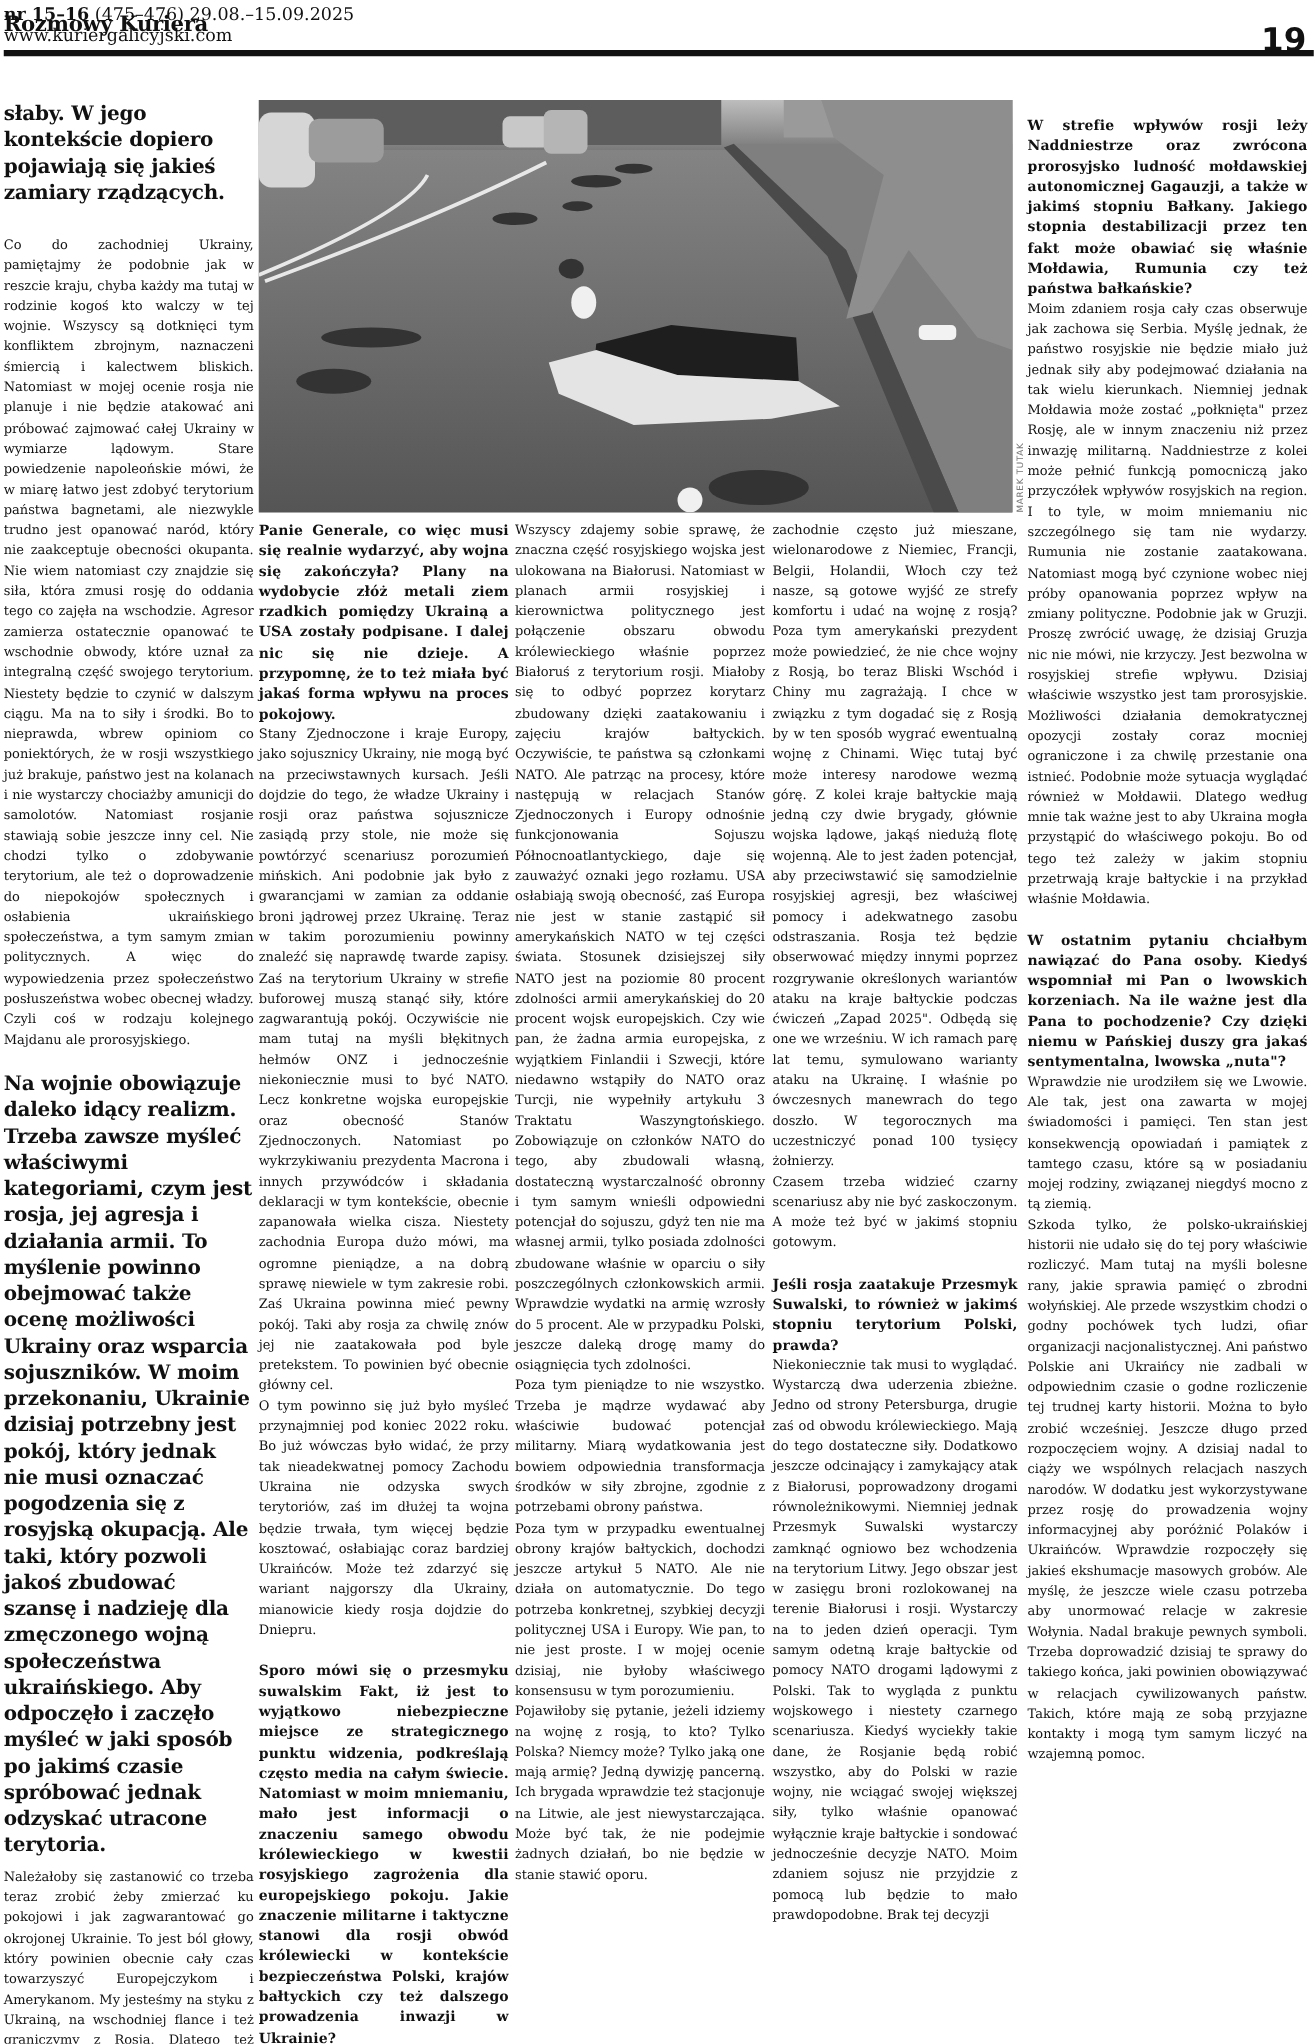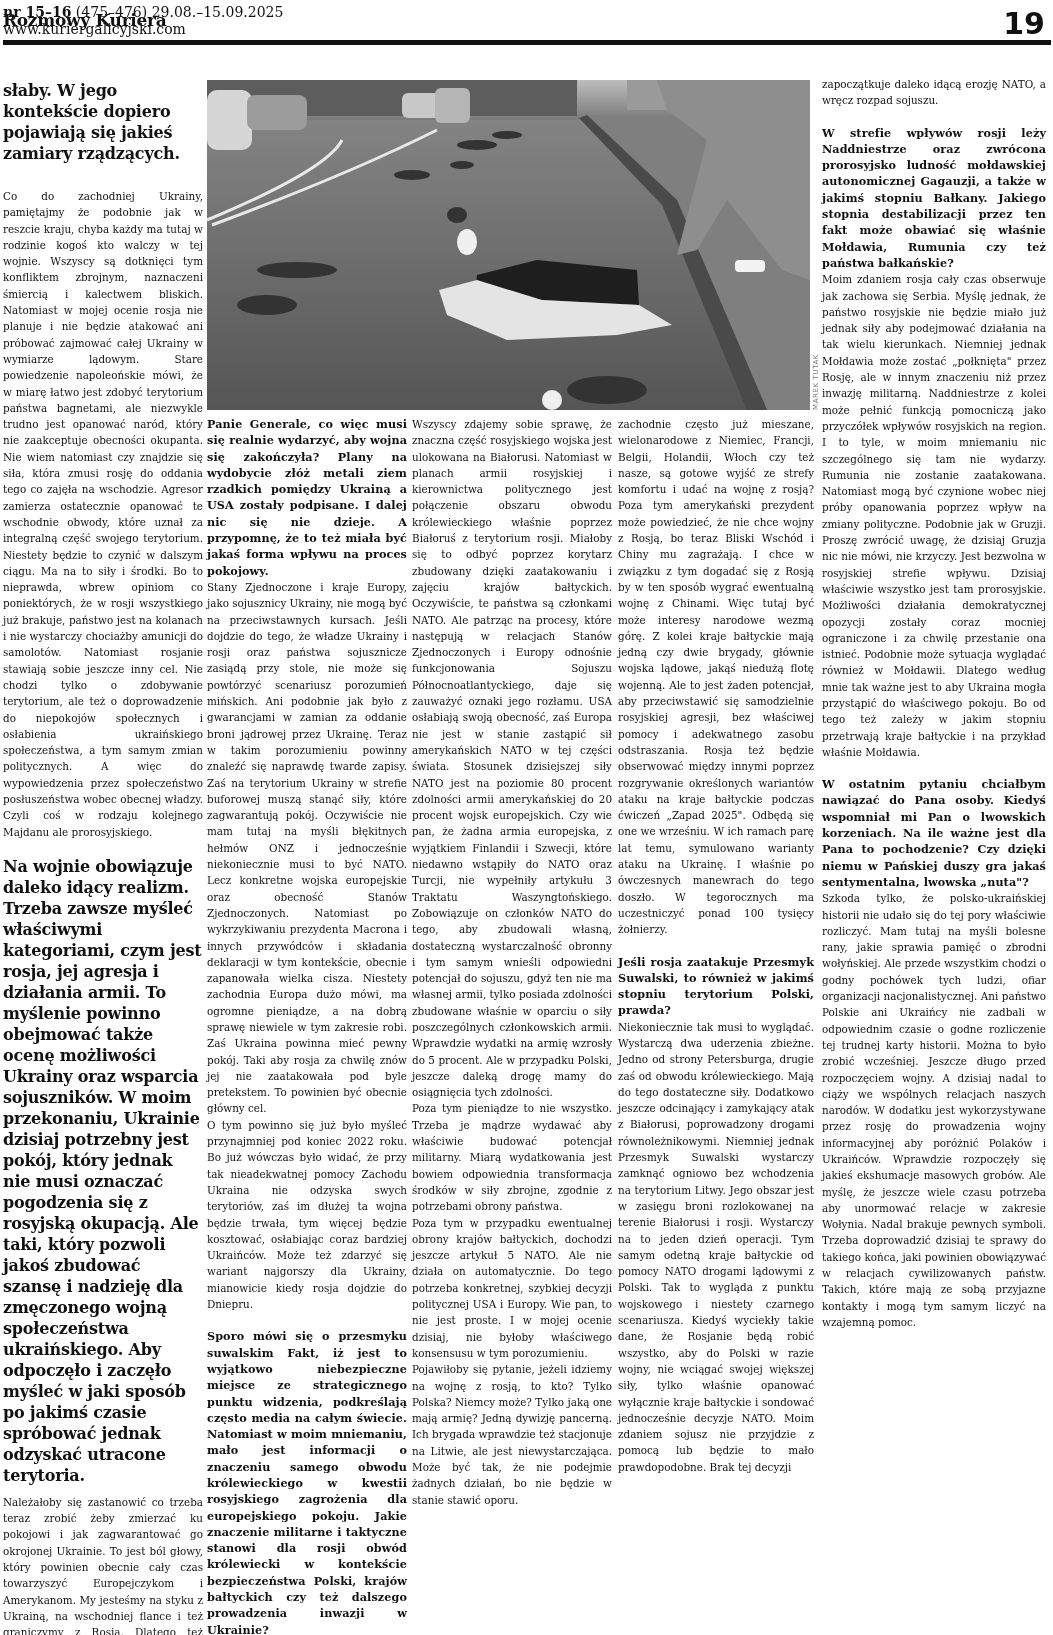--- a/index.html
+++ b/index.html
@@ -2,21 +2,21 @@
 <html><head>
 <meta charset="utf-8">
 <style>
   html, body { margin: 0; padding: 0; background: #ffffff; }
   body { width: 1053px; height: 1635px; position: relative; overflow: hidden; color: #111; font-family: "DejaVu Serif", serif; }
   .header { position: absolute; left: 3px; top: 2px; width: 1048px; height: 40px; }
   .hdr-issue { position: absolute; left: 0; top: 2px; font-size: 14px; line-height: 17px; white-space: nowrap; }
   .hdr-issue b { font-weight: bold; text-align: center; }
   .hdr-url { position: absolute; left: 0; top: 19px; font-size: 14px; line-height: 17px; }
   .hdr-section { position: absolute; left: 0; width: 100%; top: 8px; font-weight: bold; font-size: 17px; letter-spacing: -0.3px; font-family: "DejaVu Serif", serif; }
-  .hdr-page { position: absolute; right: 6px; top: 4px; font-size: 30px; font-weight: bold; font-family: "DejaVu Sans", sans-serif; }
+  .hdr-page { position: absolute; right: 6px; top: 16px; font-size: 26px; font-weight: bold; font-family: "DejaVu Sans", sans-serif; }
   .hdr-rule { position: absolute; left: 3px; top: 40px; width: 1048px; height: 5px; background: #111; }
 
   .col { position: absolute; font-family: "DejaVu Serif", serif; font-size: 10.4px; line-height: 16.3px; text-align: justify; hyphens: auto; }
   .col p { margin: 0; }
   .col p + p { margin-top: 0; }
   .q { font-weight: bold; font-size: 11.2px; line-height: 16.3px; letter-spacing: 0.1px; margin: 0; }
   .pull { font-weight: bold; font-size: 16px; line-height: 21px; text-align: left; letter-spacing: -0.2px; margin: 0; }
   .gap { height: 16px; }
   .gap-s { height: 8px; }
 
@@ -117,26 +117,27 @@
 
 <div class="col" id="col3">
   <p>Wszyscy zdajemy sobie sprawę, że znaczna część rosyjskiego wojska jest ulokowana na Białorusi. Natomiast w planach armii rosyjskiej i kierownictwa politycznego jest połączenie obszaru obwodu królewieckiego właśnie poprzez Białoruś z terytorium rosji. Miałoby się to odbyć poprzez korytarz zbudowany dzięki zaatakowaniu i zajęciu krajów bałtyckich. Oczywiście, te państwa są członkami NATO. Ale patrząc na procesy, które następują w relacjach Stanów Zjednoczonych i Europy odnośnie funkcjonowania Sojuszu Północnoatlantyckiego, daje się zauważyć oznaki jego rozłamu. USA osłabiają swoją obecność, zaś Europa nie jest w stanie zastąpić sił amerykańskich NATO w tej części świata. Stosunek dzisiejszej siły NATO jest na poziomie 80 procent zdolności armii amerykańskiej do 20 procent wojsk europejskich. Czy wie pan, że żadna armia europejska, z wyjątkiem Finlandii i Szwecji, które niedawno wstąpiły do NATO oraz Turcji, nie wypełniły artykułu 3 Traktatu Waszyngtońskiego. Zobowiązuje on członków NATO do tego, aby zbudowali własną, dostateczną wystarczalność obronny i tym samym wnieśli odpowiedni potencjał do sojuszu, gdyż ten nie ma własnej armii, tylko posiada zdolności zbudowane właśnie w oparciu o siły poszczególnych członkowskich armii. Wprawdzie wydatki na armię wzrosły do 5 procent. Ale w przypadku Polski, jeszcze daleką drogę mamy do osiągnięcia tych zdolności.</p>
   <p>Poza tym pieniądze to nie wszystko. Trzeba je mądrze wydawać aby właściwie budować potencjał militarny. Miarą wydatkowania jest bowiem odpowiednia transformacja środków w siły zbrojne, zgodnie z potrzebami obrony państwa.</p>
   <p>Poza tym w przypadku ewentualnej obrony krajów bałtyckich, dochodzi jeszcze artykuł 5 NATO. Ale nie działa on automatycznie. Do tego potrzeba konkretnej, szybkiej decyzji politycznej USA i Europy. Wie pan, to nie jest proste. I w mojej ocenie dzisiaj, nie byłoby właściwego konsensusu w tym porozumieniu.</p>
   <p>Pojawiłoby się pytanie, jeżeli idziemy na wojnę z rosją, to kto? Tylko Polska? Niemcy może? Tylko jaką one mają armię? Jedną dywizję pancerną. Ich brygada wprawdzie też stacjonuje na Litwie, ale jest niewystarczająca. Może być tak, że nie podejmie żadnych działań, bo nie będzie w stanie stawić oporu.</p>
 </div>
 
 <div class="col" id="col4">
   <p>zachodnie często już mieszane, wielonarodowe z Niemiec, Francji, Belgii, Holandii, Włoch czy też nasze, są gotowe wyjść ze strefy komfortu i udać na wojnę z rosją? Poza tym amerykański prezydent może powiedzieć, że nie chce wojny z Rosją, bo teraz Bliski Wschód i Chiny mu zagrażają. I chce w związku z tym dogadać się z Rosją by w ten sposób wygrać ewentualną wojnę z Chinami. Więc tutaj być może interesy narodowe wezmą górę. Z kolei kraje bałtyckie mają jedną czy dwie brygady, głównie wojska lądowe, jakąś niedużą flotę wojenną. Ale to jest żaden potencjał, aby przeciwstawić się samodzielnie rosyjskiej agresji, bez właściwej pomocy i adekwatnego zasobu odstraszania. Rosja też będzie obserwować między innymi poprzez rozgrywanie określonych wariantów ataku na kraje bałtyckie podczas ćwiczeń „Zapad 2025". Odbędą się one we wrześniu. W ich ramach parę lat temu, symulowano warianty ataku na Ukrainę. I właśnie po ówczesnych manewrach do tego doszło. W tegorocznych ma uczestniczyć ponad 100 tysięcy żołnierzy.</p>
+  <p>Czasem trzeba widzieć czarny scenariusz aby nie być zaskoczonym. A może też być w jakimś stopniu gotowym.</p>
   <div class="gap"></div>
   <p class="q">Jeśli rosja zaatakuje Przesmyk Suwalski, to również w jakimś stopniu terytorium Polski, prawda?</p>
   <p>Niekoniecznie tak musi to wyglądać. Wystarczą dwa uderzenia zbieżne. Jedno od strony Petersburga, drugie zaś od obwodu królewieckiego. Mają do tego dostateczne siły. Dodatkowo jeszcze odcinający i zamykający atak z Białorusi, poprowadzony drogami równoleżnikowymi. Niemniej jednak Przesmyk Suwalski wystarczy zamknąć ogniowo bez wchodzenia na terytorium Litwy. Jego obszar jest w zasięgu broni rozlokowanej na terenie Białorusi i rosji. Wystarczy na to jeden dzień operacji. Tym samym odetną kraje bałtyckie od pomocy NATO drogami lądowymi z Polski. Tak to wygląda z punktu wojskowego i niestety czarnego scenariusza. Kiedyś wyciekły takie dane, że Rosjanie będą robić wszystko, aby do Polski w razie wojny, nie wciągać swojej większej siły, tylko właśnie opanować wyłącznie kraje bałtyckie i sondować jednocześnie decyzje NATO. Moim zdaniem sojusz nie przyjdzie z pomocą lub będzie to mało prawdopodobne. Brak tej decyzji</p>
 </div>
 
 <div class="col" id="col5">
-  <p>zapoczątkuje daleko idącą erozję NATO, a wręcz rozpad sojuszu.</p>
   <div class="gap"></div>
   <p class="q">W strefie wpływów rosji leży Naddniestrze oraz zwrócona prorosyjsko ludność mołdawskiej autonomicznej Gagauzji, a także w jakimś stopniu Bałkany. Jakiego stopnia destabilizacji przez ten fakt może obawiać się właśnie Mołdawia, Rumunia czy też państwa bałkańskie?</p>
   <p>Moim zdaniem rosja cały czas obserwuje jak zachowa się Serbia. Myślę jednak, że państwo rosyjskie nie będzie miało już jednak siły aby podejmować działania na tak wielu kierunkach. Niemniej jednak Mołdawia może zostać „połknięta" przez Rosję, ale w innym znaczeniu niż przez inwazję militarną. Naddniestrze z kolei może pełnić funkcją pomocniczą jako przyczółek wpływów rosyjskich na region. I to tyle, w moim mniemaniu nic szczególnego się tam nie wydarzy. Rumunia nie zostanie zaatakowana. Natomiast mogą być czynione wobec niej próby opanowania poprzez wpływ na zmiany polityczne. Podobnie jak w Gruzji. Proszę zwrócić uwagę, że dzisiaj Gruzja nic nie mówi, nie krzyczy. Jest bezwolna w rosyjskiej strefie wpływu. Dzisiaj właściwie wszystko jest tam prorosyjskie. Możliwości działania demokratycznej opozycji zostały coraz mocniej ograniczone i za chwilę przestanie ona istnieć. Podobnie może sytuacja wyglądać również w Mołdawii. Dlatego według mnie tak ważne jest to aby Ukraina mogła przystąpić do właściwego pokoju. Bo od tego też zależy w jakim stopniu przetrwają kraje bałtyckie i na przykład właśnie Mołdawia.</p>
   <div class="gap"></div>
   <p class="q">W ostatnim pytaniu chciałbym nawiązać do Pana osoby. Kiedyś wspomniał mi Pan o lwowskich korzeniach. Na ile ważne jest dla Pana to pochodzenie? Czy dzięki niemu w Pańskiej duszy gra jakaś sentymentalna, lwowska „nuta"?</p>
+  <p>Wprawdzie nie urodziłem się we Lwowie. Ale tak, jest ona zawarta w mojej świadomości i pamięci. Ten stan jest konsekwencją opowiadań i pamiątek z tamtego czasu, które są w posiadaniu mojej rodziny, związanej niegdyś mocno z tą ziemią.</p>
   <p>Szkoda tylko, że polsko-ukraińskiej historii nie udało się do tej pory właściwie rozliczyć. Mam tutaj na myśli bolesne rany, jakie sprawia pamięć o zbrodni wołyńskiej. Ale przede wszystkim chodzi o godny pochówek tych ludzi, ofiar organizacji nacjonalistycznej. Ani państwo Polskie ani Ukraińcy nie zadbali w odpowiednim czasie o godne rozliczenie tej trudnej karty historii. Można to było zrobić wcześniej. Jeszcze długo przed rozpoczęciem wojny. A dzisiaj nadal to ciąży we wspólnych relacjach naszych narodów. W dodatku jest wykorzystywane przez rosję do prowadzenia wojny informacyjnej aby poróżnić Polaków i Ukraińców. Wprawdzie rozpoczęły się jakieś ekshumacje masowych grobów. Ale myślę, że jeszcze wiele czasu potrzeba aby unormować relacje w zakresie Wołynia. Nadal brakuje pewnych symboli. Trzeba doprowadzić dzisiaj te sprawy do takiego końca, jaki powinien obowiązywać w relacjach cywilizowanych państw. Takich, które mają ze sobą przyjazne kontakty i mogą tym samym liczyć na wzajemną pomoc.</p>
 </div>
 
 </body></html>

